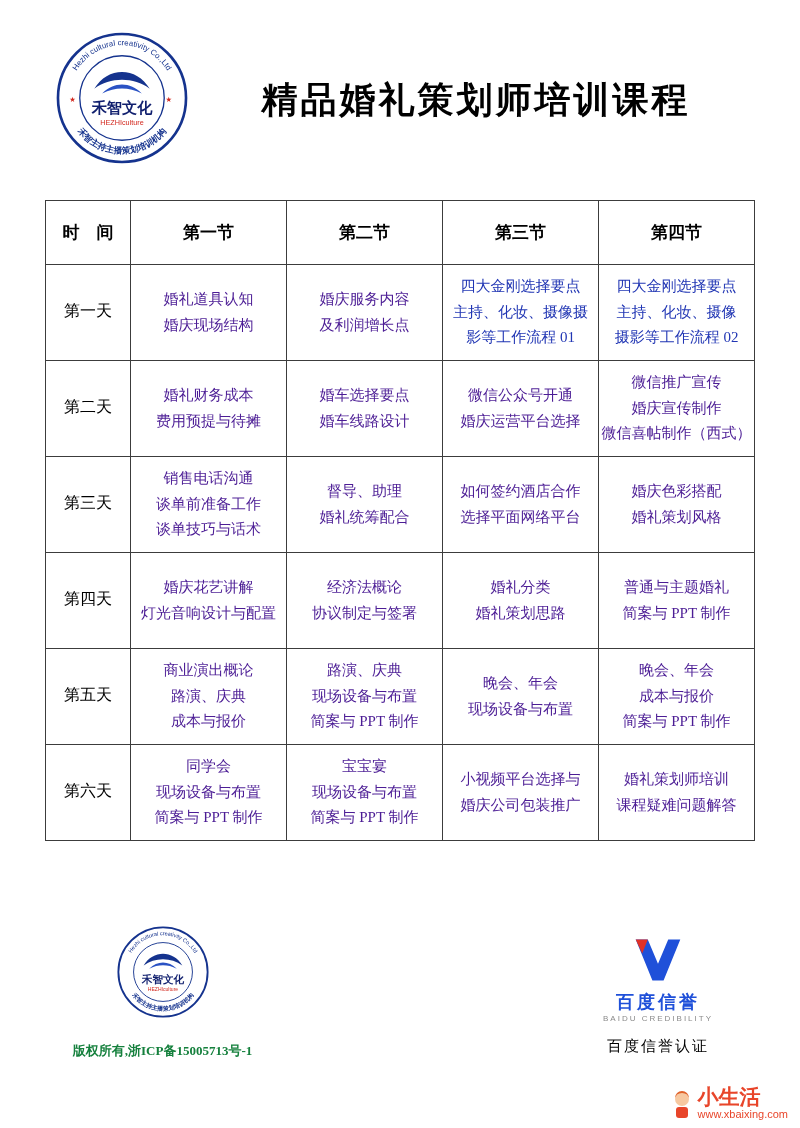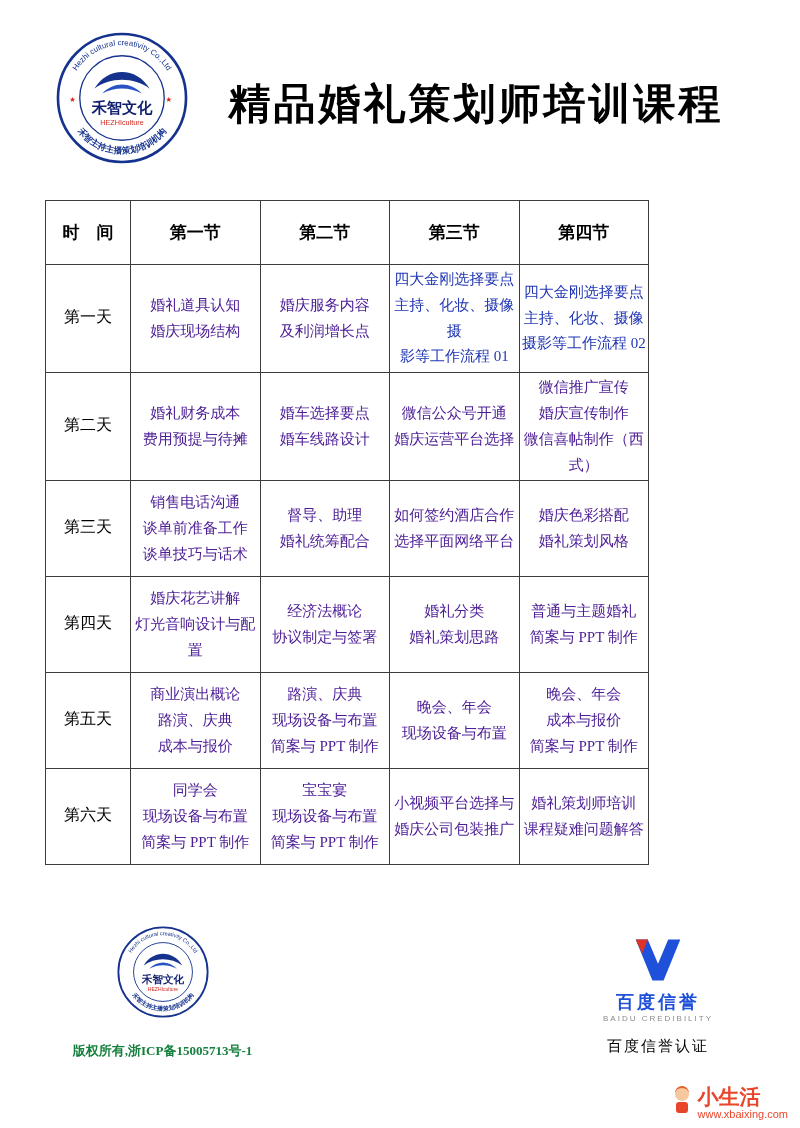--- a/index.html
+++ b/index.html
@@ -9,28 +9,28 @@
     font-family:"Liberation Serif","DejaVu Serif",serif;
     position:relative;
     overflow:hidden;
   }
   .page { position:absolute; inset:0; background:#fff; }
 
   
   .logo-main { position:absolute; left:56px; top:32px; width:132px; height:132px; }
   .page-title {
     position:absolute; left:180px; top:76px; width:592px;
-    text-align:center; font-size:42px; font-weight:900; color:#000;
+    text-align:center; font-size:36px; font-weight:900; color:#000;
     letter-spacing:3px;
     font-family:Liberation Serif, serif;
   }
 
   
   .course-table {
-    position:absolute; left:45px; top:200px; width:604px;
+    position:absolute; left:45px; top:200px; width:710px;
     border-collapse:collapse; table-layout:fixed; text-align:center;
   }
   .course-table th, .course-table td {
     border:1px solid #3c3c3c; vertical-align:middle; white-space:pre-line;
     padding:2px;
   }
   .course-table thead tr { height:64px; }
   .course-table tbody tr { height:96px; }
   .course-table th { font-size:17px; font-weight:bold; color:#000; }
   .course-table td { font-size:15px; line-height:1.72; color:#4c1d95; }
@@ -43,21 +43,21 @@
   .f-left .logo-small { width:92px; height:92px; }
   .copyright { margin-top:24px; font-size:13px; color:#15803d;font-weight:bold; }
   .f-center { left:298px; top:924px; width:255px; }
   .police-no { margin-top:12px; font-size:16px; font-weight:bold; color:#000; letter-spacing:1px; }
   .f-right { left:583px; top:934px; width:150px; }
   .baidu-title { margin-top:4px; font-size:18px; font-weight:bold; color:#1f50d9; letter-spacing:3px; font-family:"Liberation Sans",sans-serif; }
   .baidu-sub { font-size:8px; color:#8a8a8a; letter-spacing:2px; font-family:"Liberation Sans",sans-serif; }
   .baidu-cert { margin-top:14px; font-size:15px; color:#000; letter-spacing:2px; }
 
   
-  .watermark { position:absolute; right:12px; bottom:8px; display:flex; align-items:flex-start; gap:5px; }
+  .watermark { position:absolute; right:12px; bottom:8px; display:flex; align-items:flex-end; gap:5px; }
   .wm-text { text-align:left; line-height:1.1; }
   .wm-name { font-size:21px; font-weight:bold; color:#e8452a; font-family:"Liberation Sans",sans-serif; }
   .wm-url  { font-size:11px; color:#e8452a; font-family:Liberation Sans, sans-serif; }
 </style>
 </head>
 <body>
 
 <div class="page">
 
   <svg class="logo-main" viewBox="0 0 200 200">

